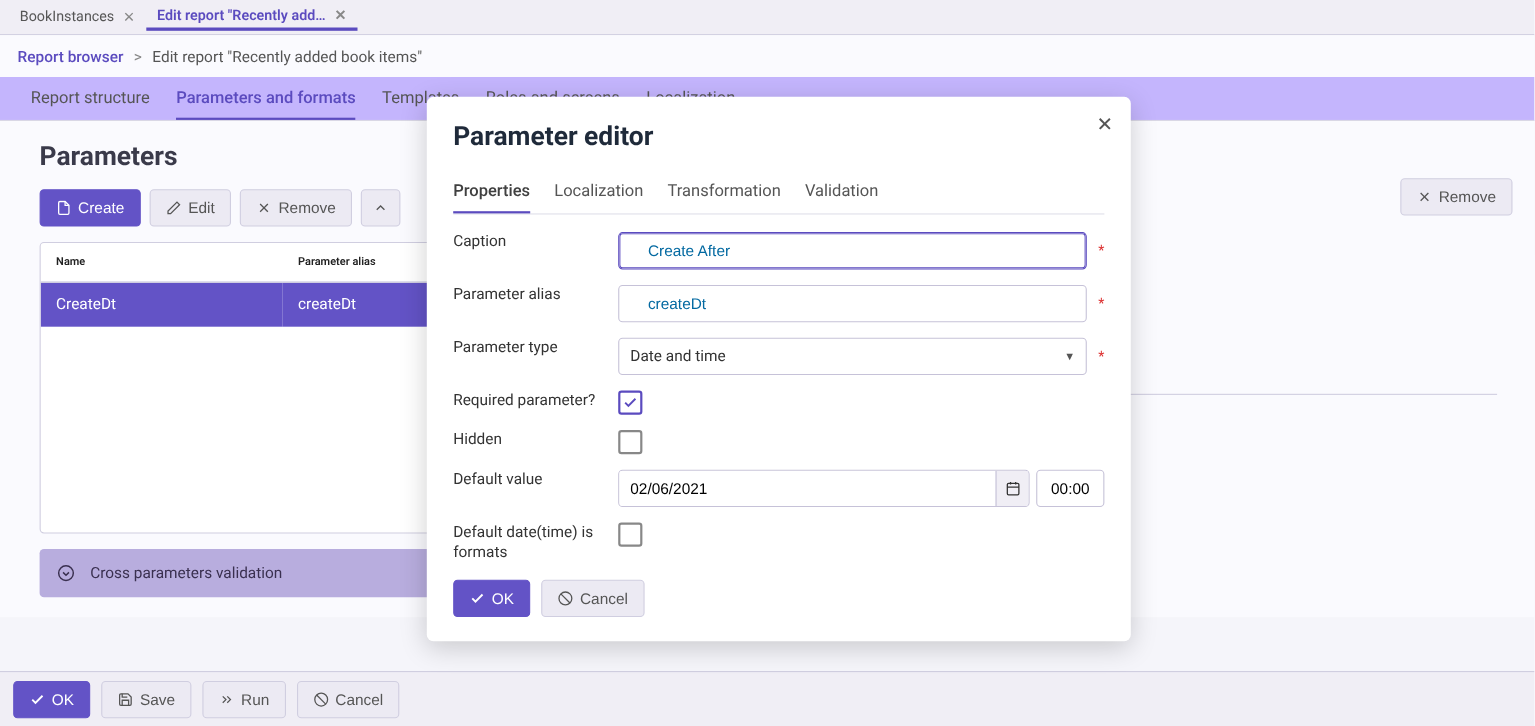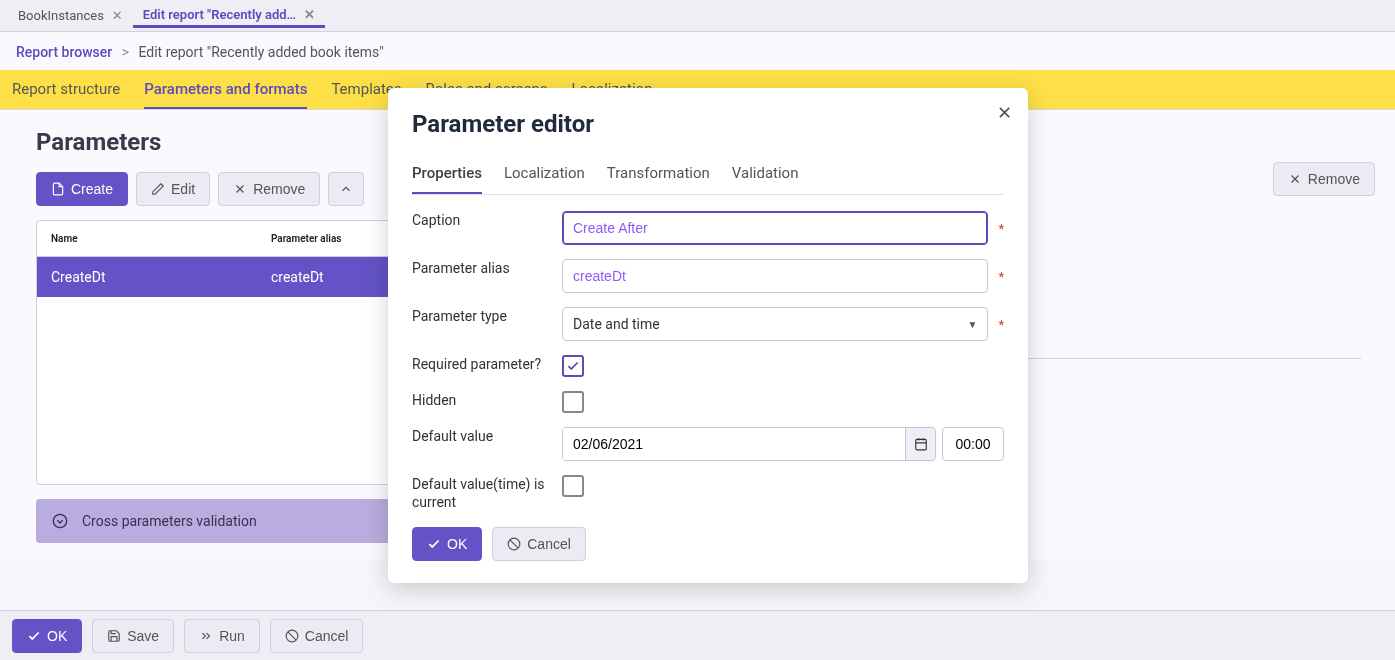--- a/index.html
+++ b/index.html
@@ -51,23 +51,23 @@
     color: #555;
     background: #fafafe;
   }
   .breadcrumb a { color: #5b4bbf; text-decoration: none; font-weight: 500; }
   .breadcrumb .sep { margin: 0 6px; color: #888; }
 
   
   .inner-tabs {
     display: flex;
     gap: 24px;
-    padding: 0 12px;
+    padding: 0 28px;
     border-bottom: 1px solid #d9d7e5;
-    background: #fde047;
+    background: #c4b5fd;
   }
   .inner-tab {
     padding: 10px 0 9px 0;
     font-size: 15px;
     color: #555;
     cursor: pointer;
     border-bottom: 2px solid transparent;
   }
   .inner-tab.active {
     color: #5b4bbf;
@@ -271,23 +271,23 @@
   .req-star {
     color: #d33;
     margin-left: 4px;
     font-size: 13px;
   }
   .input {
     width: 100%;
     height: 34px;
     border: 1px solid #c6c2d8;
     border-radius: 4px;
-    padding: 0 10px;
-    font-size: 14px;
-    color: #8b5cf6;
+    padding: 0 26px;
+    font-size: 14px;
+    color: #0369a1;
     background: #fff;
   }
   .input.focused {
     border-color: #5b4bbf;
     border-width: 1px;
     box-shadow: 0 0 0 1px #5b4bbf inset;
   }
   .select {
     width: 100%;
     height: 34px;
@@ -557,21 +557,21 @@
                 <line x1="8" y1="2" x2="8" y2="6"></line>
                 <line x1="3" y1="10" x2="21" y2="10"></line>
               </svg>
           </div>
         </div>
         <input class="time-field" value="00:00" style="">
       </div>
     </div>
 
     <div class="form-row">
-      <label class="form-label">Default value(time) is current</label>
+      <label class="form-label">Default date(time) is formats</label>
       <div class="form-control-wrap">
         <span class="checkbox unchecked"></span>
       </div>
     </div>
 
     <div class="modal-buttons">
       <button class="btn primary">
         <svg class="icon-svg" viewBox="0 0 24 24" fill="none" stroke="currentColor" stroke-width="3">
             <polyline points="20 6 9 17 4 12"></polyline>
           </svg>

